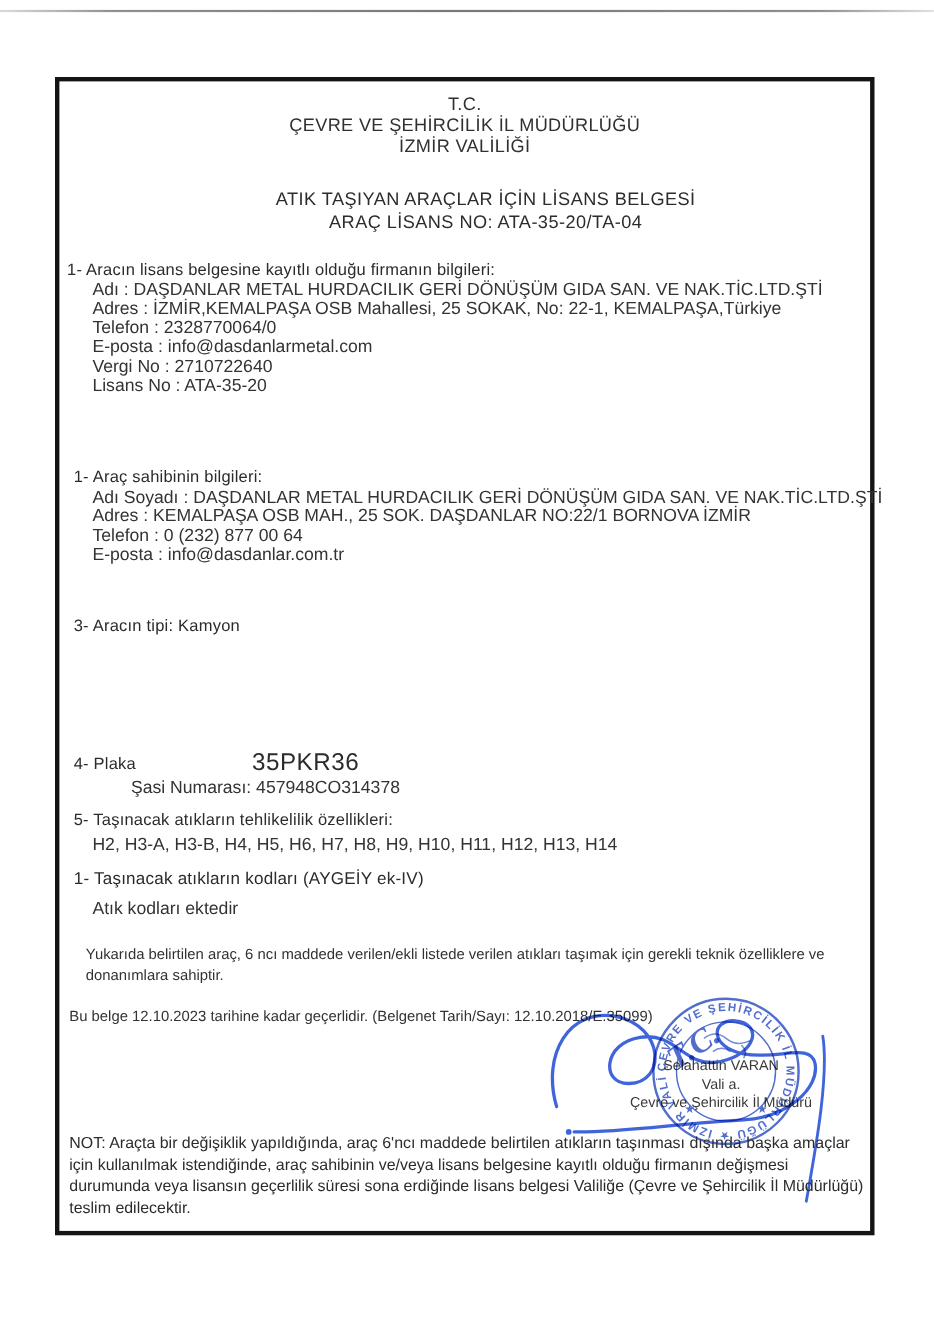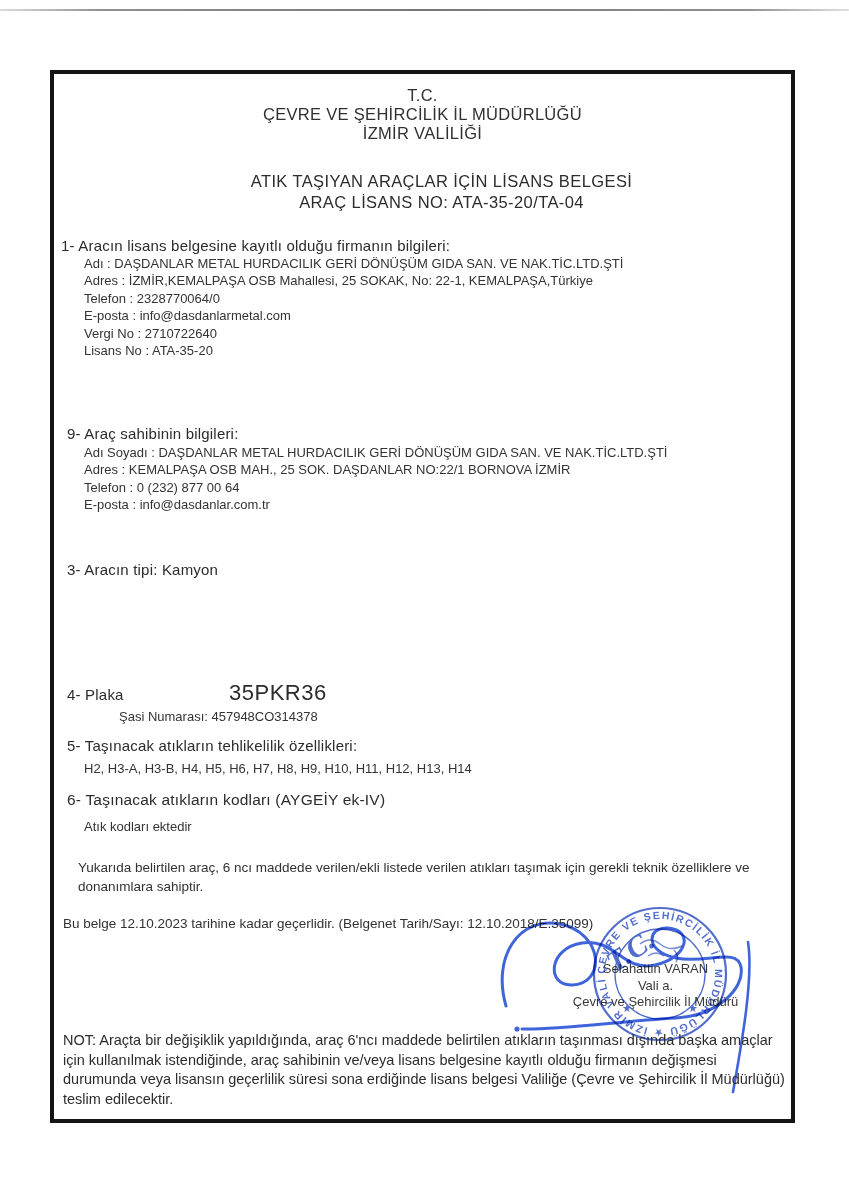--- a/index.html
+++ b/index.html
@@ -15,21 +15,21 @@
     opacity:.75;
   }
   .frame{
     position:absolute;left:50px;top:70px;width:737px;height:1045px;
     border:4px solid #141414;background:transparent;
   }
   .center-text{left:50px;width:745px;text-align:center;}
   .hdr{font-size:16.5px;line-height:19px;color:#303030;letter-spacing:.3px;}
   .title{font-size:16.5px;line-height:21px;color:#2c2c2c;letter-spacing:.4px;padding-left:19px;}
   .sec-heading{font-size:15px;color:#2b2b2b;letter-spacing:.2px;}
-  .sec-lines{font-size:13px;line-height:17.4px;color:#333;}
+  .sec-lines{font-size:16px;line-height:17.4px;color:#333;}
   .sec-line{white-space:nowrap;}
   .plate{font-size:22px;color:#2b2b2b;letter-spacing:.5px;}
   .para{font-size:13.5px;line-height:19px;color:#323232;}
   .note-para{font-size:14.5px;line-height:19.5px;color:#2c2c2c;}
   .sig-block{
     left:528px;top:961px;width:255px;text-align:center;
     font-size:13px;line-height:16.5px;color:#3a3a3a;
   }
   .ink{mix-blend-mode:multiply;}
 </style>
@@ -54,38 +54,38 @@
 <div class="abs sec-heading" style="left:61px;top:237px;text-align:center;">1- Aracın lisans belgesine kayıtlı olduğu firmanın bilgileri:</div>
 <div class="abs sec-lines" style="left:84px;top:255px;">
   <div class="sec-line">Adı : DAŞDANLAR METAL HURDACILIK GERİ DÖNÜŞÜM GIDA SAN. VE NAK.TİC.LTD.ŞTİ</div>
   <div class="sec-line">Adres : İZMİR,KEMALPAŞA OSB Mahallesi, 25 SOKAK, No: 22-1, KEMALPAŞA,Türkiye</div>
   <div class="sec-line">Telefon : 2328770064/0</div>
   <div class="sec-line">E-posta : info@dasdanlarmetal.com</div>
   <div class="sec-line">Vergi No : 2710722640</div>
   <div class="sec-line">Lisans No : ATA-35-20</div>
 </div>
 
-<div class="abs sec-heading" style="left:67px;top:425px;">9- Araç sahibinin bilgileri:</div>
+<div class="abs sec-heading" style="left:67px;top:425px;">1- Araç sahibinin bilgileri:</div>
 <div class="abs sec-lines" style="left:84px;top:444px;">
   <div class="sec-line">Adı Soyadı : DAŞDANLAR METAL HURDACILIK GERİ DÖNÜŞÜM GIDA SAN. VE NAK.TİC.LTD.ŞTİ</div>
   <div class="sec-line">Adres : KEMALPAŞA OSB MAH., 25 SOK. DAŞDANLAR NO:22/1 BORNOVA İZMİR</div>
   <div class="sec-line">Telefon : 0 (232) 877 00 64</div>
   <div class="sec-line">E-posta : info@dasdanlar.com.tr</div>
 </div>
 
 <div class="abs sec-heading" style="left:67px;top:561px;">3- Aracın tipi: Kamyon</div>
 
 <div class="abs sec-heading" style="left:67px;top:686px;">4- Plaka</div>
 <div class="abs plate" style="left:229px;top:680px;">35PKR36</div>
 <div class="abs sec-lines" style="left:84px;top:708px;margin-left:35px;">Şasi Numarası: 457948CO314378</div>
 
 <div class="abs sec-heading" style="left:67px;top:737px;">5- Taşınacak atıkların tehlikelilik özellikleri:</div>
 <div class="abs sec-lines" style="left:84px;top:760px;">H2, H3-A, H3-B, H4, H5, H6, H7, H8, H9, H10, H11, H12, H13, H14</div>
 
-<div class="abs sec-heading" style="left:67px;top:791px;font-size:15.5px;">6- Taşınacak atıkların kodları (AYGEİY ek-IV)</div>
+<div class="abs sec-heading" style="left:67px;top:791px;font-size:15.5px;">1- Taşınacak atıkların kodları (AYGEİY ek-IV)</div>
 <div class="abs sec-lines" style="left:84px;top:818px;">Atık kodları ektedir</div>
 
 <div class="abs para" style="left:78px;top:858px;width:727px;">Yukarıda belirtilen araç, 6 ncı maddede verilen/ekli listede verilen atıkları taşımak için gerekli teknik özelliklere ve donanımlara sahiptir.</div>
 
 <div class="abs para" style="left:63px;top:914px;width:727px;">Bu belge 12.10.2023 tarihine kadar geçerlidir. (Belgenet Tarih/Sayı: 12.10.2018/E.35099)</div>
 
 <div class="abs sig-block">
   <div>Selahattin VARAN</div>
   <div>Vali a.</div>
   <div>Çevre ve Şehircilik İl Müdürü</div>

